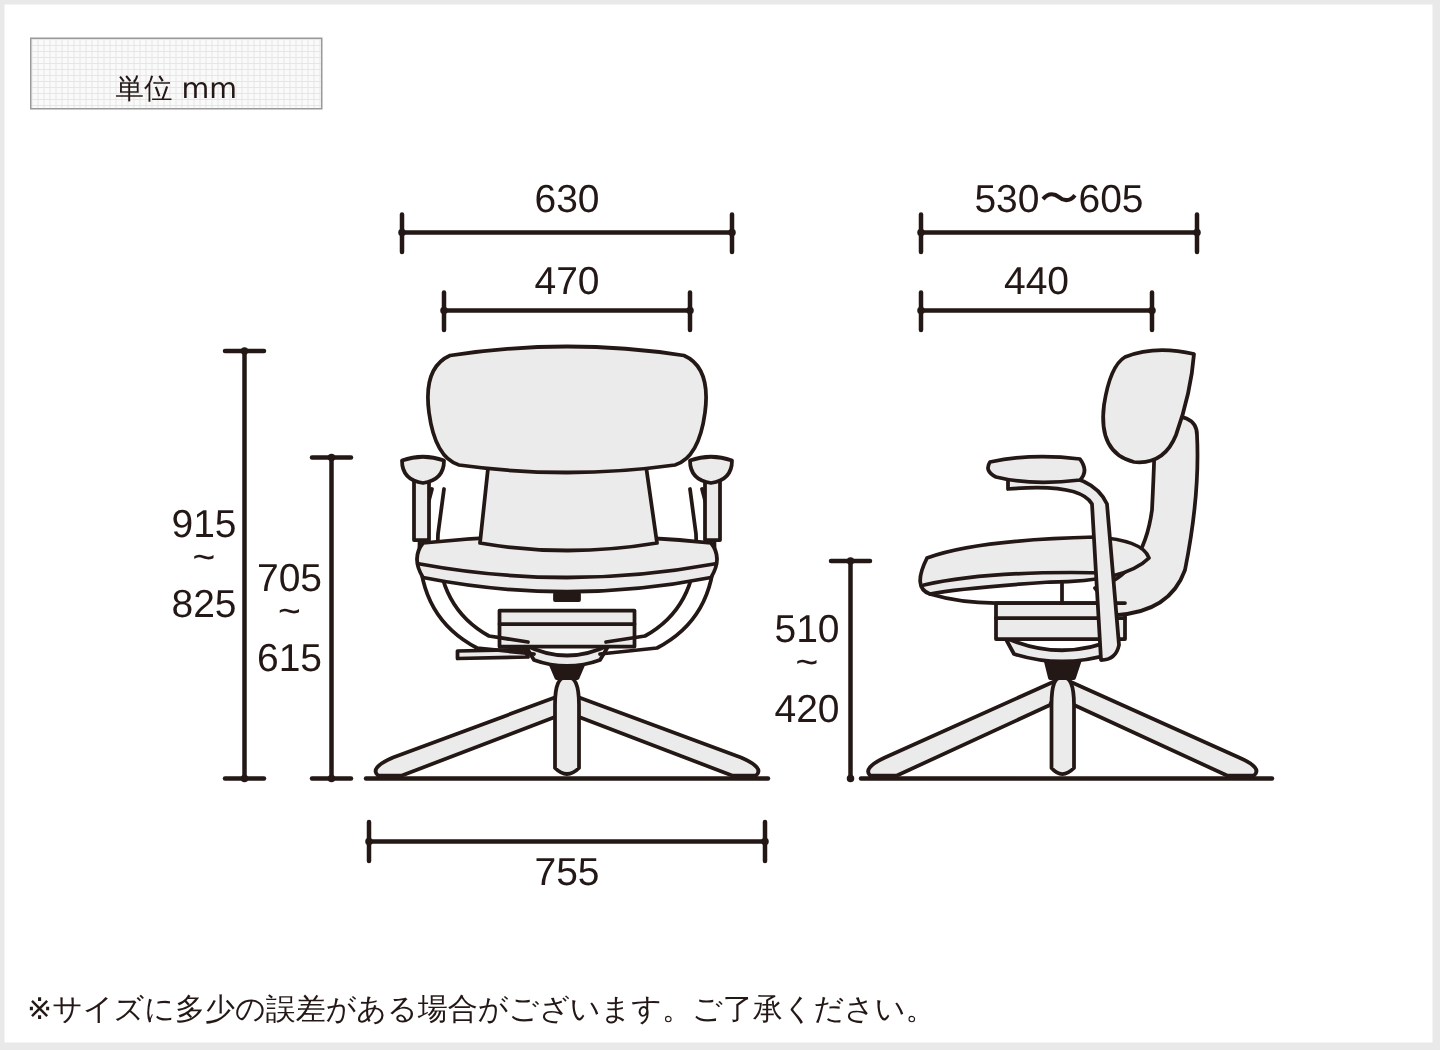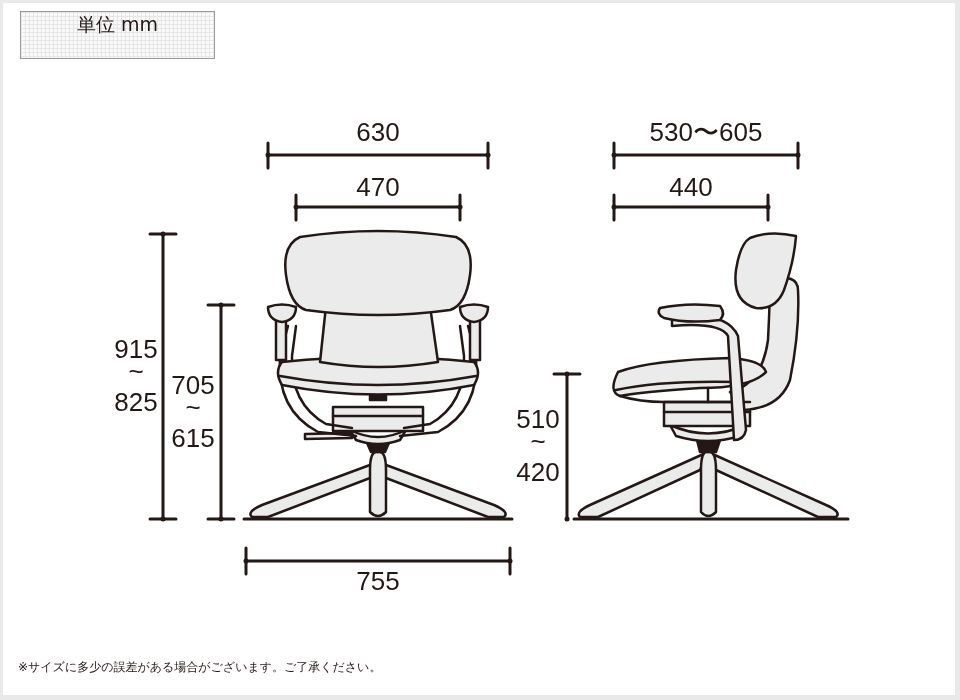--- a/index.html
+++ b/index.html
@@ -1,25 +1,25 @@
 <!DOCTYPE html>
 <html><head>
 <meta charset="utf-8">
 <style>
   html, body { margin:0; padding:0; }
   body { width:960px; height:700px; position:relative; overflow:hidden; background:#e9e9e9; font-family:"DejaVu Sans", "Liberation Sans", sans-serif; color:#231815; }
   .frame { position:absolute; left:3px; top:3px; width:952px; height:692px; background:#ffffff; }
-  .unit-box { position:absolute; left:20px; top:11px; width:195px; height:48px; border:1px solid #9a9a9a;
+  .unit-box { position:absolute; left:20px; top:25px; width:195px; height:48px; border:1px solid #9a9a9a;
     background-color:#fafafa;
     background-image: linear-gradient(#e6e6e6 1px, transparent 1px), linear-gradient(90deg, #e6e6e6 1px, transparent 1px);
-    background-size:4px 4px; box-sizing:border-box; display:flex; align-items:flex-start; justify-content:center; }
+    background-size:4px 4px; box-sizing:border-box; display:flex; align-items:flex-end; justify-content:center; }
   .unit-box span { font-size:19px; color:#231815; background:transparent; }
   svg.diagram { position:absolute; left:0; top:0; }
   .dimtext { font-family:"Liberation Sans", "DejaVu Sans", sans-serif; font-size:26px; fill:#231815; }
-  .note { position:absolute; left:18px; top:659px; font-size:12px; color:#231815; letter-spacing:0px; }
+  .note { position:absolute; left:18px; top:659px; font-size:20px; color:#231815; letter-spacing:0px; }
 </style>
 </head>
 <body>
 
 <div class="frame"></div>
 
 <div class="unit-box">
   <span>単位 mm</span>
 </div>
 

